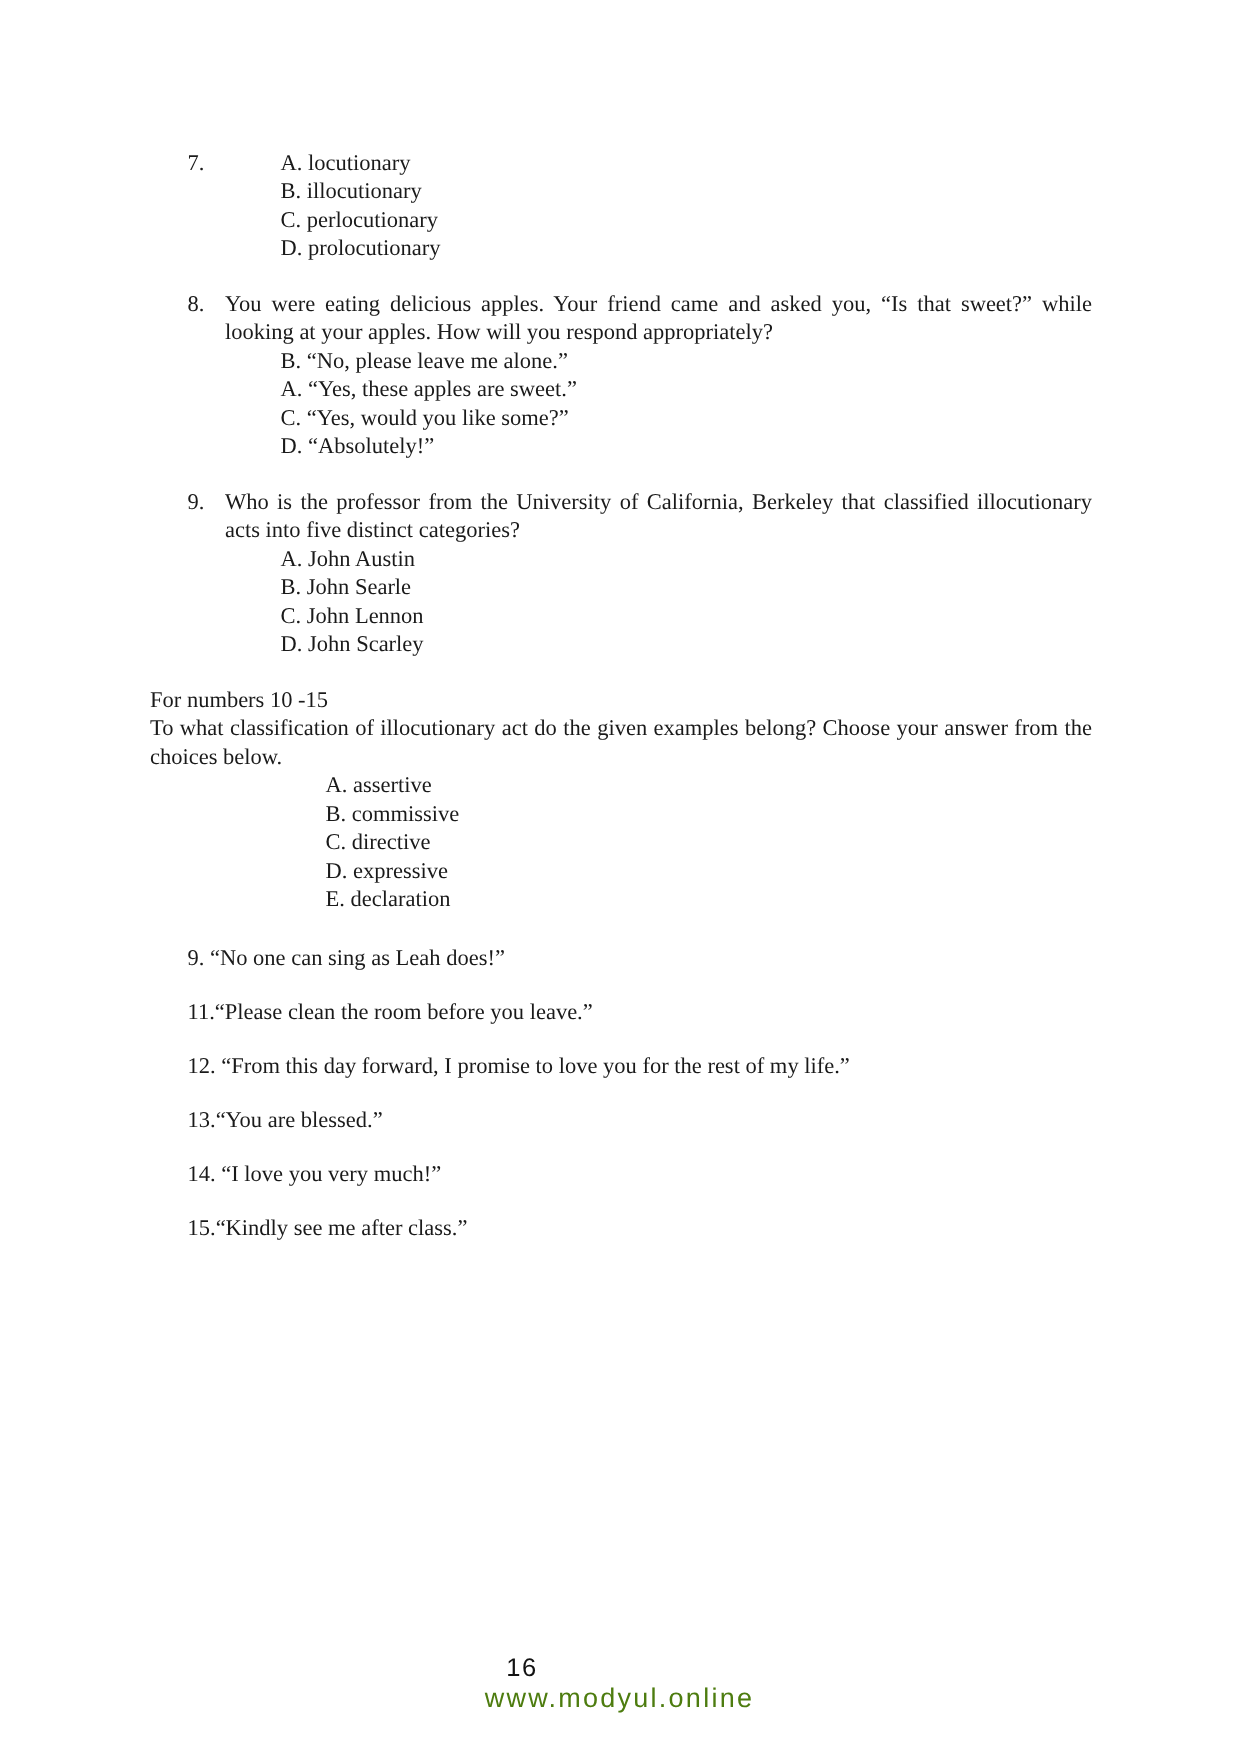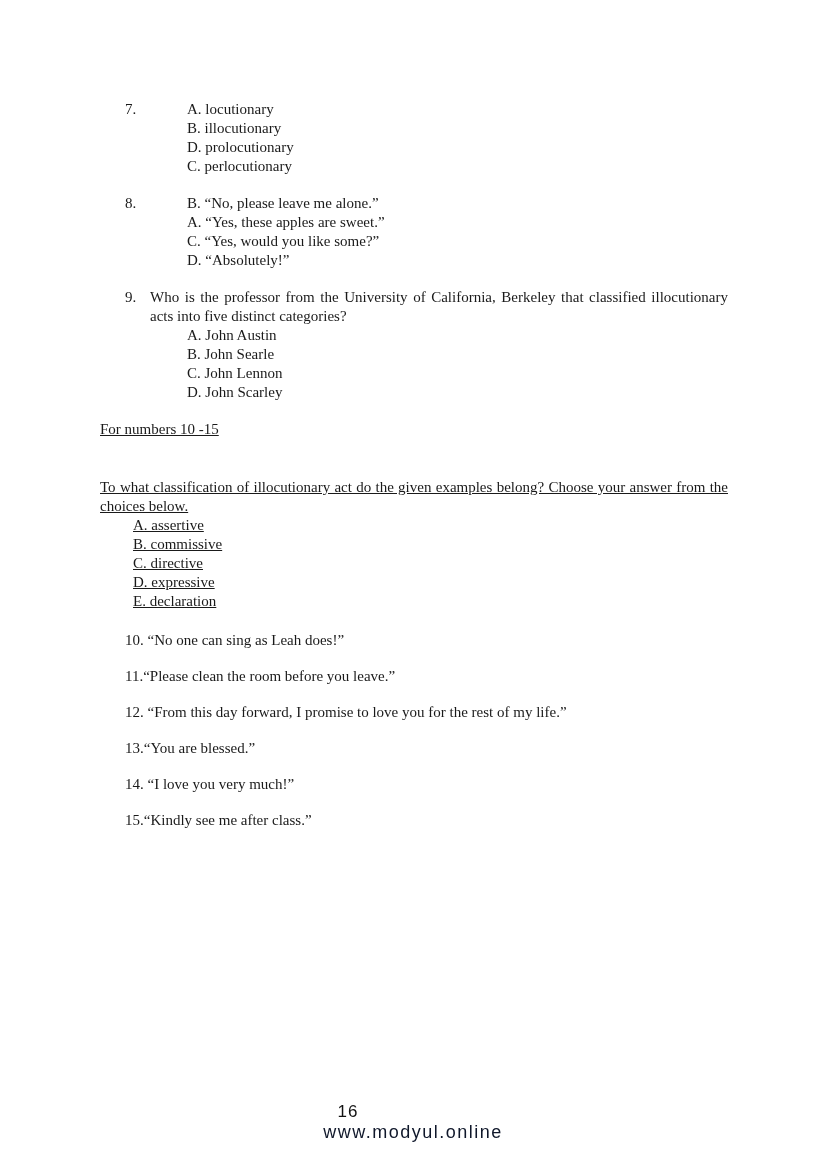--- a/index.html
+++ b/index.html
@@ -23,23 +23,23 @@
   }
   .question {
     display: flex;
     margin-left: 25px;
     margin-bottom: 18px;
   }
   .q-num { width: 25px; flex: none; }
   .q-body { flex: 1; min-width: 0; }
   .q-text { text-align: justify; }
   .options { margin-left: 37px; }
-  .group { margin-bottom: 20px; text-decoration: underline; }
-  .instruction { text-align: justify; margin-top: 39px; }
-  .choices { margin-left: 33px; }
+  .group { margin-bottom: 20px; }
+  .instruction { text-align: justify; }
+  .choices { margin-left: 117px; }
   .item { margin-left: 25px; margin-bottom: 17px; }
   .page-number {
     position: absolute;
     top: 1102px;
     left: 0;
     width: 696px;
     text-align: center;
     font-family: "Liberation Sans", sans-serif;
     font-size: 17px;
     line-height: 19px;
@@ -49,44 +49,45 @@
   .watermark {
     position: absolute;
     top: 1121px;
     left: 0;
     width: 826px;
     text-align: center;
     font-family: "Liberation Sans", sans-serif;
     font-size: 18px;
     line-height: 22px;
     letter-spacing: 1.5px;
-    color: #0f172a;
+    color: #4d7c0f;
   }
 </style>
 </head>
 <body>
 
 <div class="page">
   <main class="content">
 
     <section class="question">
       <span class="q-num">7.</span>
       <div class="q-body">
         <div class="options">
           <div class="option">A. locutionary</div>
           <div class="option">B. illocutionary</div>
+          <div class="option">C. perlocutionary</div>
           <div class="option">D. prolocutionary</div>
-          <div class="option">C. perlocutionary</div>
         </div>
       </div>
     </section>
 
     <section class="question">
       <span class="q-num">8.</span>
       <div class="q-body">
+        <p class="q-text">You were eating delicious apples. Your friend came and asked you, “Is that sweet?” while looking at your apples. How will you respond appropriately?</p>
         <div class="options">
           <div class="option">B. “No, please leave me alone.”</div>
           <div class="option">A. “Yes, these apples are sweet.”</div>
           <div class="option">C. “Yes, would you like some?”</div>
           <div class="option">D. “Absolutely!”</div>
         </div>
       </div>
     </section>
 
     <section class="question">
@@ -107,21 +108,21 @@
       <p class="instruction">To what classification of illocutionary act do the given examples belong? Choose your answer from the choices below.</p>
       <div class="choices">
         <div class="choice">A. assertive</div>
         <div class="choice">B. commissive</div>
         <div class="choice">C. directive</div>
         <div class="choice">D. expressive</div>
         <div class="choice">E. declaration</div>
       </div>
     </section>
 
-    <div class="item">10. “No one can sing as Leah does!”</div>
+    <div class="item">9. “No one can sing as Leah does!”</div>
     <div class="item">11.“Please clean the room before you leave.”</div>
     <div class="item">12. “From this day forward, I promise to love you for the rest of my life.”</div>
     <div class="item">13.“You are blessed.”</div>
     <div class="item">14. “I love you very much!”</div>
     <div class="item">15.“Kindly see me after class.”</div>
 
   </main>
 
   <div class="page-number">16</div>
   <div class="watermark">www.modyul.online</div>

